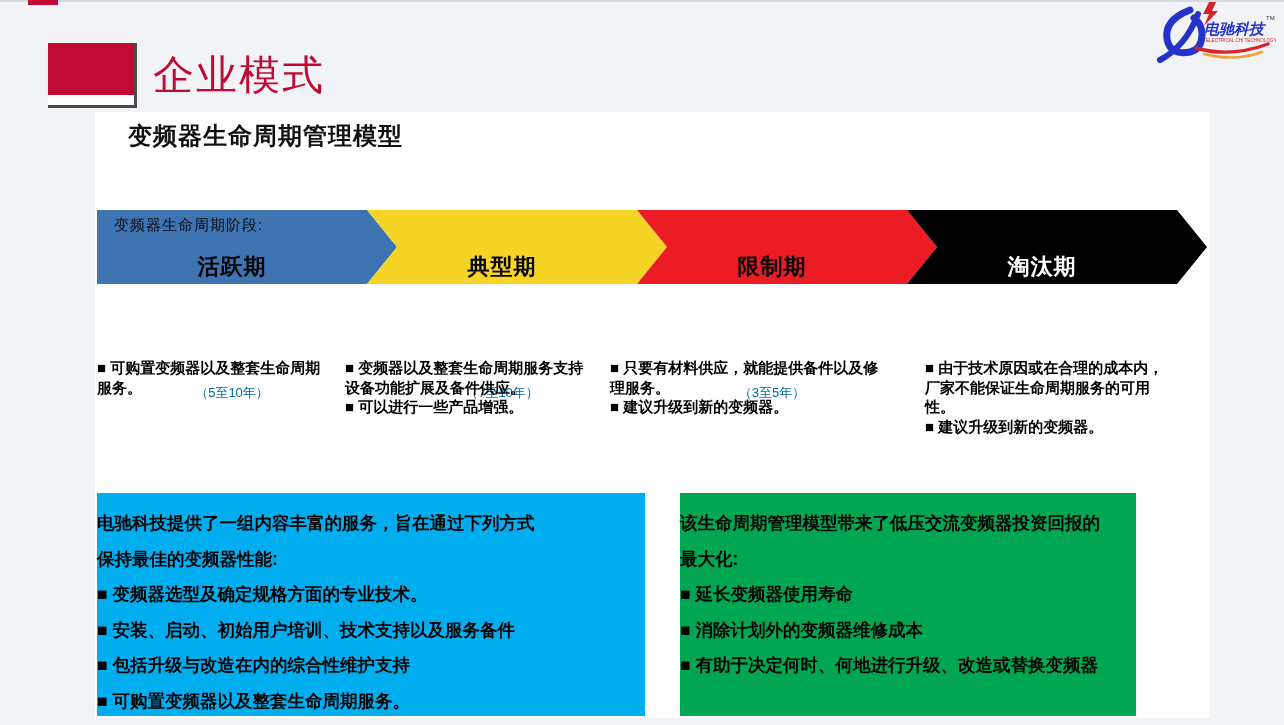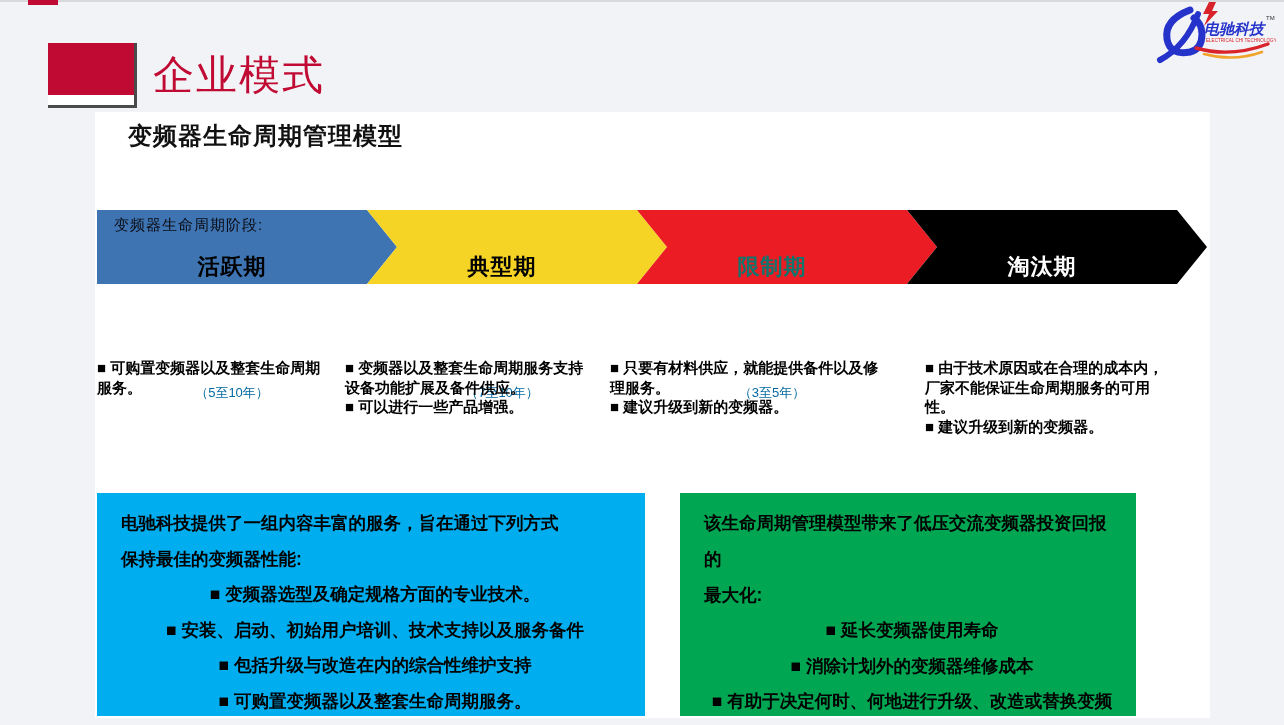--- a/index.html
+++ b/index.html
@@ -58,24 +58,24 @@
   
   .note{
     position:absolute;top:246px;
     font-size:15px;font-weight:bold;color:#000;line-height:19.5px;
   }
   .note .b::before{content:"■ ";}
 
   
   .bigbox{
     position:absolute;top:381px;height:223px;box-sizing:border-box;
-    padding:12px 16px 0 24px;color:#000;
+    padding:12px 16px 0 0;color:#000;
   }
   .bigbox .intro{font-size:17.5px;font-weight:bold;line-height:36px;}
-  .bigbox .bullet{font-size:17.5px;font-weight:bold;line-height:35.5px;text-align:center;}
+  .bigbox .bullet{font-size:17.5px;font-weight:bold;line-height:35.5px;}
   .bigbox .bullet::before{content:"■ ";}
 
   .svc-box{left:2px;width:548px;}
   .ben-box{left:585px;width:456px;}
 </style>
 </head>
 <body>
 
 <div class="top-line"></div>
 <div class="top-dash" style="background-color: rgb(192, 10, 51);"></div>
@@ -108,21 +108,21 @@
   <div class="band">
     <div class="chev first" style="left: 0px; background-color: rgb(62, 116, 177);"></div>
     <div class="chev mid" style="left: 270px; background-color: rgb(246, 212, 38);"></div>
     <div class="chev mid" style="left: 540px; background-color: rgb(235, 28, 36);"></div>
     <div class="chev mid" style="left: 810px; background-color: rgb(0, 0, 0);"></div>
 
     <div class="band-label">变频器生命周期阶段:</div>
 
     <div class="phase-name" style="left: 135px; color: rgb(0, 0, 0);">活跃期</div>
     <div class="phase-name" style="left: 405px; color: rgb(0, 0, 0);">典型期</div>
-    <div class="phase-name" style="left: 675px; color: #0f766e;">限制期</div>
+    <div class="phase-name" style="left: 675px; color: #000000;">限制期</div>
     <div class="phase-name" style="left: 945px; color: rgb(255, 255, 255); text-align: center;">淘汰期</div>
 
     <div class="phase-years" style="left:135px">（5至10年）</div>
     <div class="phase-years" style="left:405px">（7至10年）</div>
     <div class="phase-years" style="left:675px">（3至5年）</div>
   </div>
 
   <div class="note" style="left:2px;width:235px">
     <div class="b">可购置变频器以及整套生命周期服务。</div>
   </div>

